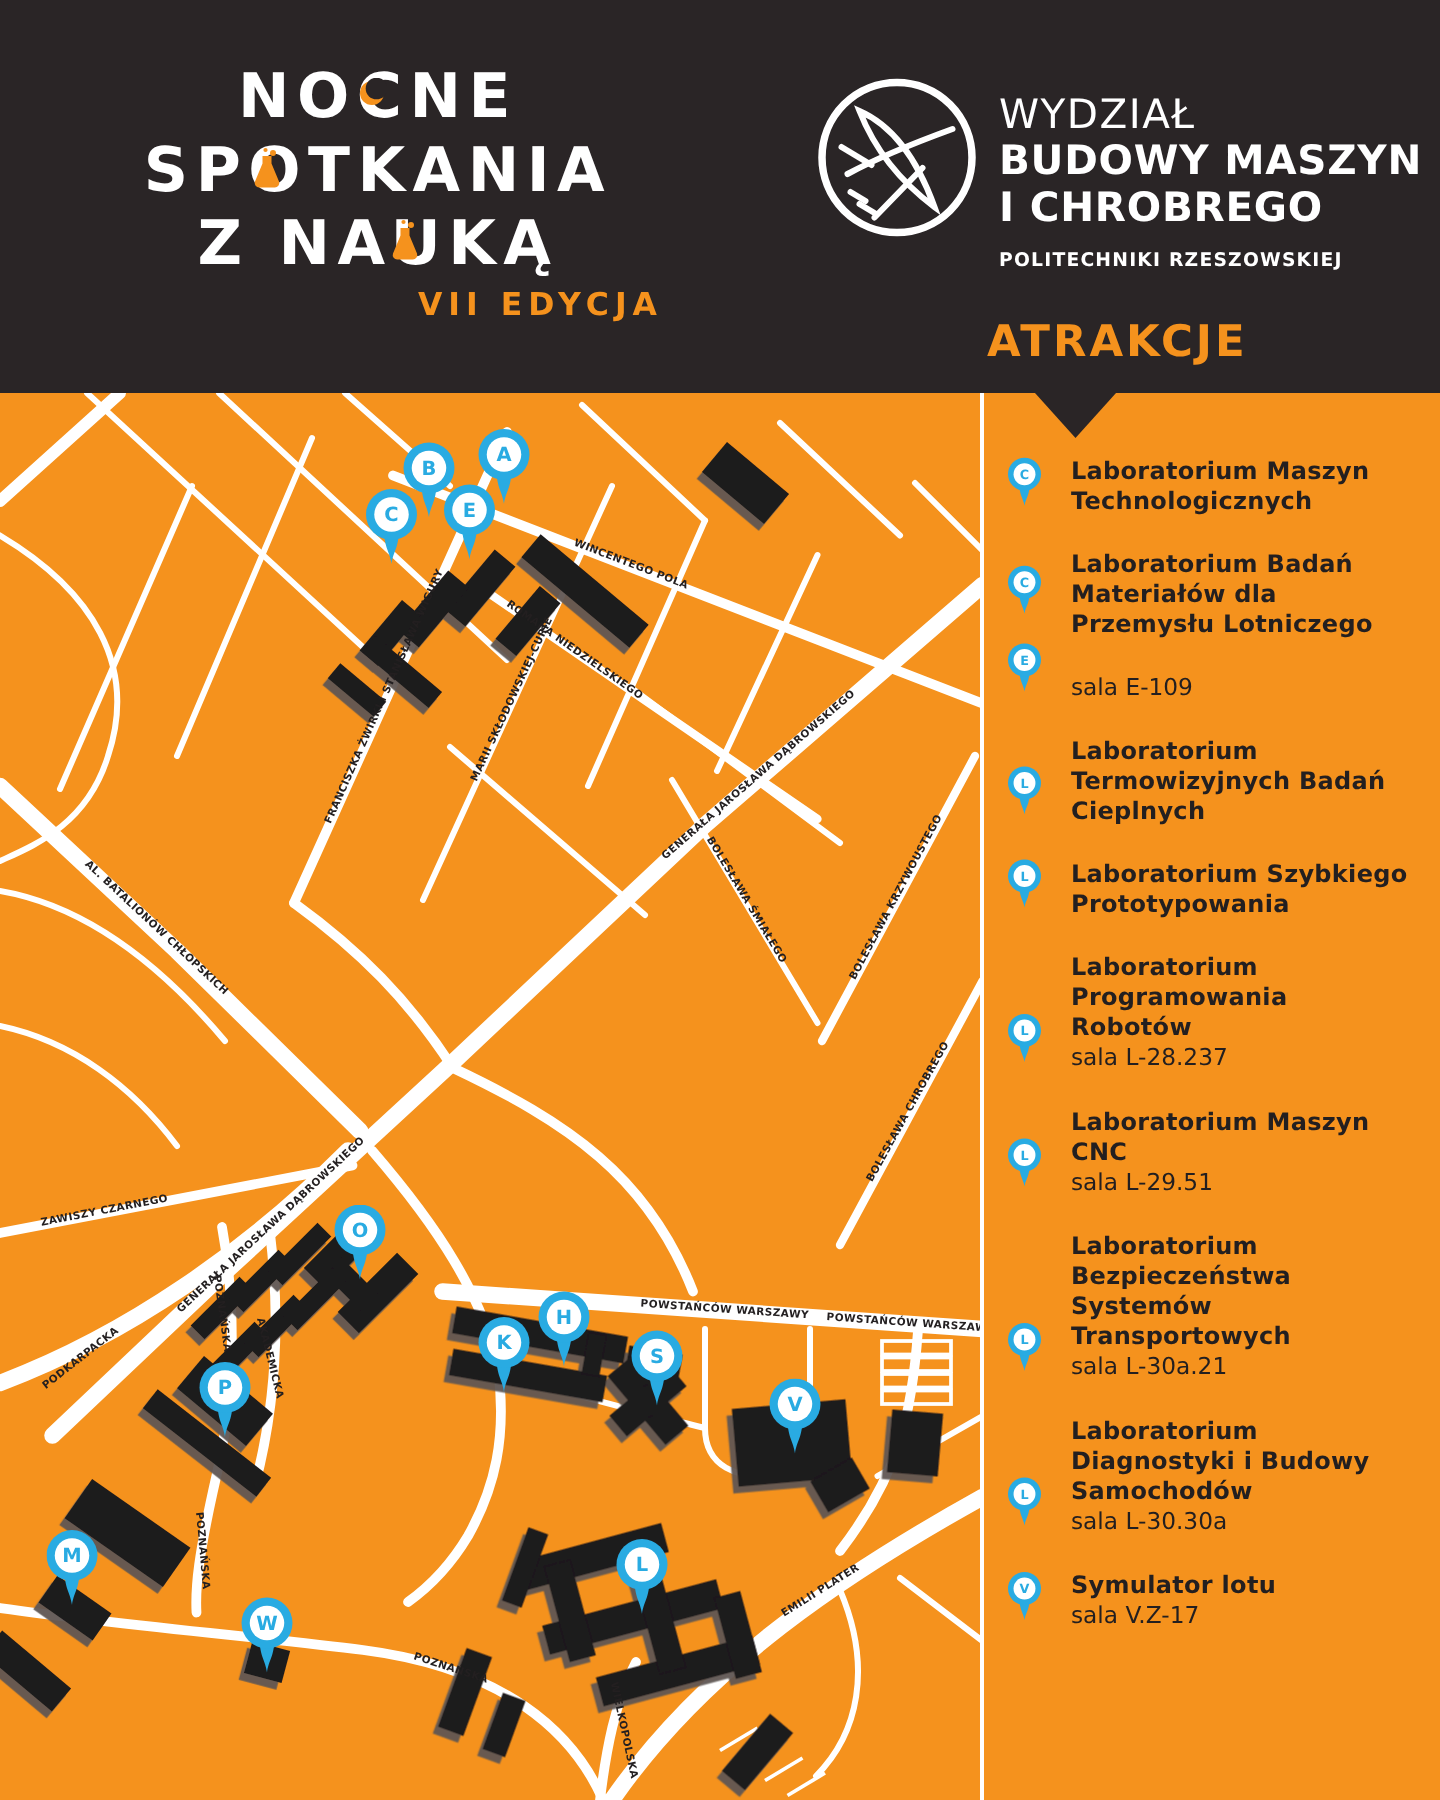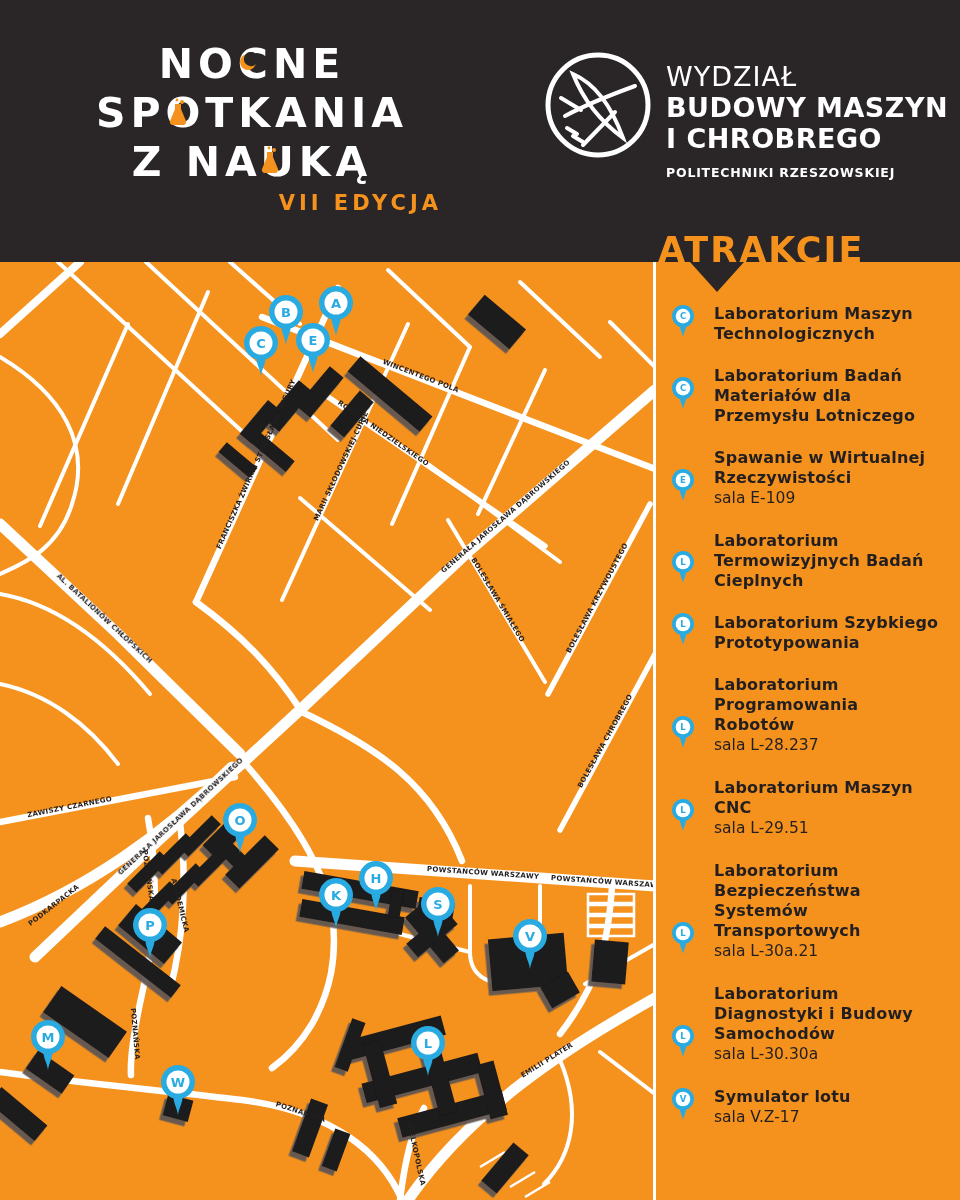--- a/index.html
+++ b/index.html
@@ -15,21 +15,21 @@
   .logo-line{position:relative;font-size:41px;line-height:49px;letter-spacing:5px;}
   #edition{margin-top:4px;margin-left:27px;text-align:right;color:var(--orange);
            font-size:21px;letter-spacing:4px;font-weight:bold;}
   .deco{position:absolute;pointer-events:none;}
   #faculty-logo{position:absolute;left:543px;top:50px;}
   #faculty-text{position:absolute;left:666px;top:61px;color:var(--white);line-height:31px;}
   .fac-l1{font-size:27px;font-weight:normal;letter-spacing:1px;}
   .fac-l2,.fac-l3{font-size:27px;font-weight:bold;letter-spacing:.5px;}
   .fac-l4{font-size:12.5px;font-weight:bold;letter-spacing:.8px;margin-top:3px;}
   #attractions-heading{position:absolute;left:658px;top:210px;color:var(--orange);
-        font-size:35px;font-weight:bold;letter-spacing:2px;margin-top:20px;}
+        font-size:29px;font-weight:bold;letter-spacing:2px;}
   #pointer-triangle{position:absolute;left:690px;top:262px;width:0;height:0;z-index:5;
         border-left:27px solid transparent;border-right:27px solid transparent;border-top:30px solid var(--dark);}
   
   #map{position:absolute;left:0;top:262px;width:655px;height:938px;display:block;}
   .street-label{font-family:"DejaVu Sans",sans-serif;font-size:7px;font-weight:bold;
         fill:var(--ink);letter-spacing:.3px;}
   .pin-letter{font-family:"DejaVu Sans",sans-serif;font-weight:bold;fill:var(--blue);}
   
   #sidebar{position:absolute;left:653px;top:262px;width:307px;height:938px;background:var(--orange);
         border-left:3px solid var(--white);padding:42px 8px 0 14px;}
@@ -428,22 +428,20 @@
           </div>
         </div>
         <div class="item">
           <svg class="pin-icon" width="26" height="36" viewBox="-13 -13 26 36">
             <path d="M-3.5,6 C-3.5,14 -0.8,16 0,21 C0.8,16 3.5,14 3.5,6 Z" fill="var(--blue)"></path>
             <circle cx="0" cy="0" r="11" fill="var(--blue)"></circle>
             <circle cx="0" cy="0" r="7.3" fill="#fff"></circle>
             <text class="pin-letter" text-anchor="middle" y="3" font-size="8.5">E</text>
           </svg>
           <div>
-            <div class="attraction-title">Spawanie w Wirtualnej
-Rzeczywistości</div>
             <div class="attraction-room">sala E-109</div>
           </div>
         </div>
         <div class="item">
           <svg class="pin-icon" width="26" height="36" viewBox="-13 -13 26 36">
             <path d="M-3.5,6 C-3.5,14 -0.8,16 0,21 C0.8,16 3.5,14 3.5,6 Z" fill="var(--blue)"></path>
             <circle cx="0" cy="0" r="11" fill="var(--blue)"></circle>
             <circle cx="0" cy="0" r="7.3" fill="#fff"></circle>
             <text class="pin-letter" text-anchor="middle" y="3" font-size="8.5">L</text>
           </svg>

